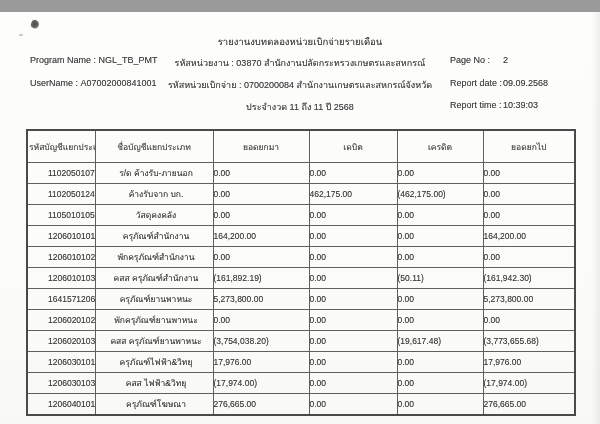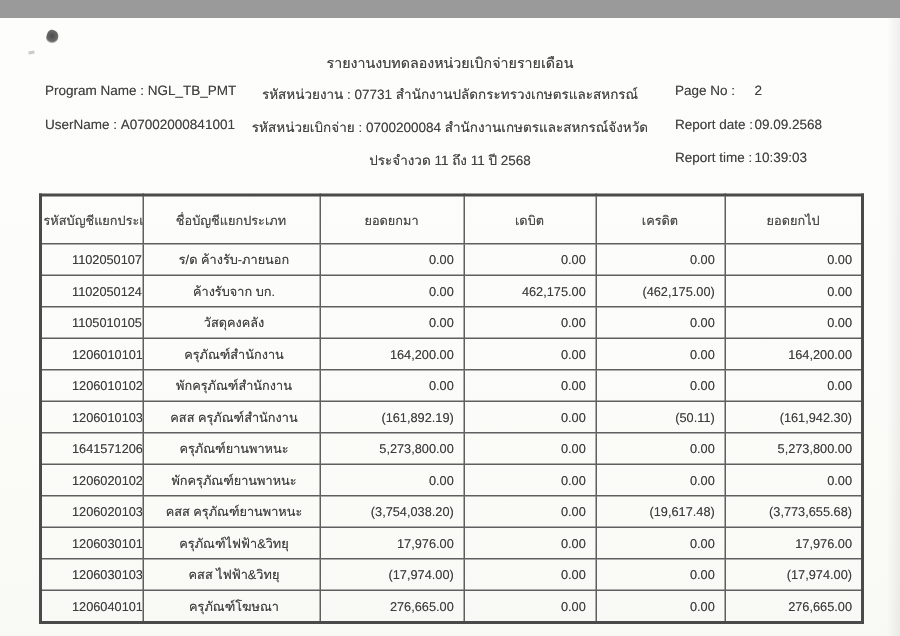--- a/index.html
+++ b/index.html
@@ -27,41 +27,41 @@
     position:absolute;left:26px;top:117px;width:550px;
     border-collapse:collapse;table-layout:fixed;
     font-size:8.5px;color:#3d3d3d;
   }
   .tb th,.tb td{border:1px solid #5f5f5f;overflow:hidden;white-space:nowrap;}
   .tb{border:2px solid #4a4a4a;}
   .tb thead th{height:29px;font-weight:normal;text-align:center;color:#474747;}
   .tb tbody td{height:20px;padding:0;}
   .tb td.c-code{padding-left:20px;text-align:left;}
   .tb td.c-name{padding-left:4px;text-align:center;}
-  .tb td.c-num{padding-right:6px;text-align:right;}
+  .tb td.c-num{padding-right:6px;}
 </style>
 </head>
 <body>
 
 <div class="page">
   <div class="smudge"></div>
   <div class="smudge2"></div>
 
   <div class="hline center-line title" style="top:22px">รายงานงบทดลองหน่วยเบิกจ่ายรายเดือน</div>
 
   <div class="hline lbl-val" style="top:43px;left:30px">
     <span>Program Name :</span>
     <span class="v">NGL_TB_PMT</span>
   </div>
   <div class="hline lbl-val" style="top:66px;left:30px">
     <span>UserName :</span>
     <span class="v">A07002000841001</span>
   </div>
 
-  <div class="hline center-line" style="top:44px">รหัสหน่วยงาน : 07731 สำนักงานปลัดกระทรวงเกษตรและสหกรณ์</div>
+  <div class="hline center-line" style="top:44px">รหัสหน่วยงาน : 03870 สำนักงานปลัดกระทรวงเกษตรและสหกรณ์</div>
   <div class="hline center-line" style="top:66px">รหัสหน่วยเบิกจ่าย : 0700200084 สำนักงานเกษตรและสหกรณ์จังหวัด</div>
   <div class="hline center-line" style="top:88px">ประจำงวด 11 ถึง 11 ปี 2568</div>
 
   <div class="hline right-label" style="top:43px">Page No :</div>
   <div class="hline right-value" style="top:43px">2</div>
   <div class="hline right-label" style="top:66px">Report date :</div>
   <div class="hline right-value" style="top:66px">09.09.2568</div>
   <div class="hline right-label" style="top:88px">Report time :</div>
   <div class="hline right-value" style="top:88px">10:39:03</div>
 

